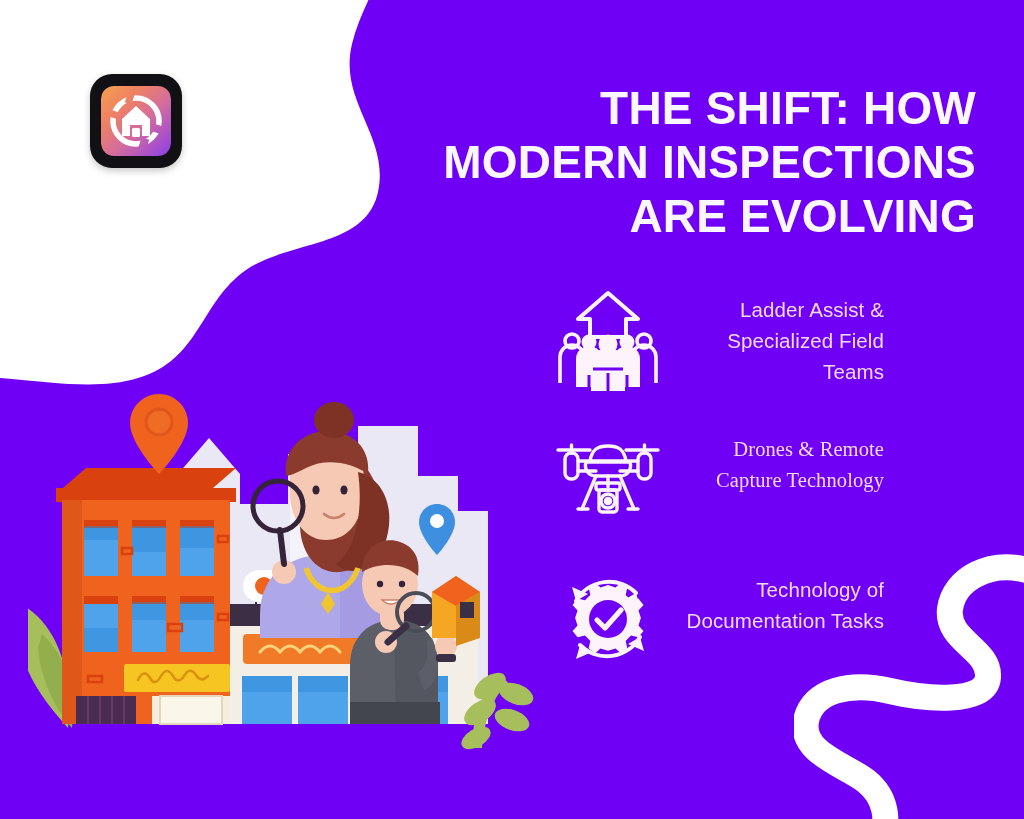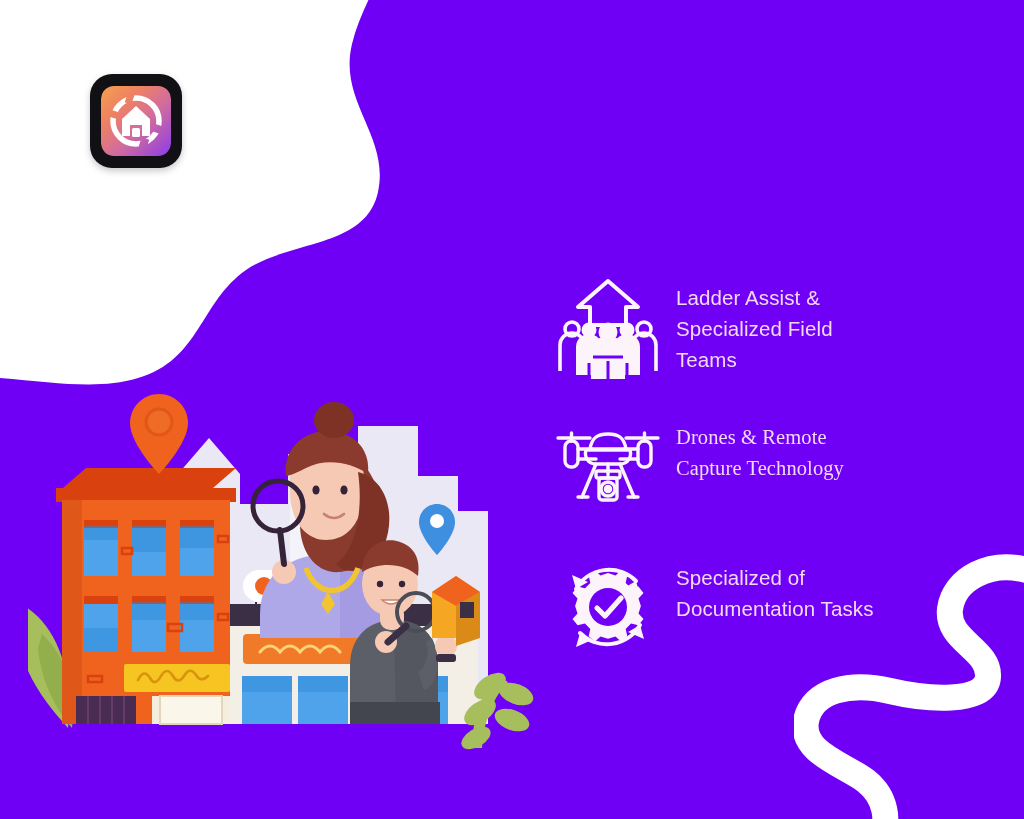--- a/index.html
+++ b/index.html
@@ -56,22 +56,23 @@
     font-weight:bold;
     font-size:46px;
     line-height:1.17;
     letter-spacing:.2px;
     text-transform:uppercase;
   }
 
   
   .features{
     position:absolute;
-    left:552px; top:272px;
+    left:552px; top:284px;
     width:430px;
+    text-align:right;
   }
   .feature-row{
     display:flex;
     align-items:flex-start;
     margin-bottom:28px;
     min-height:112px;
   }
   .feature-icon{
     flex:0 0 112px;
     width:112px; height:110px;
@@ -137,20 +138,25 @@
         <rect x="0" y="0" width="70" height="70" rx="13" fill="url(#lg)"></rect>
         <g mask="url(#ringmask)">
           <circle cx="35" cy="35" r="23" fill="none" stroke="#FFFFFF" stroke-width="5.5"></circle>
         </g>
         <path d="M35 20 L49 33 L49 50 L41 50 L41 39 L29 39 L29 50 L21 50 L21 33 Z" fill="#FFFFFF"></path>
         <rect x="31" y="42" width="8" height="9" rx="1.5" fill="#FFFFFF"></rect>
       </svg>
     </div>
   </div>
 
+  <h1 class="headline" style="color: rgb(251, 247, 255);">
+    <span>THE SHIFT: HOW</span><br>
+    <span>MODERN INSPECTIONS</span><br>
+    <span>ARE EVOLVING</span>
+  </h1>
 
   <div class="features">
 
     <div class="feature-row">
       <div class="feature-icon">
         <svg width="104" height="104" viewBox="0 0 104 104" xmlns="http://www.w3.org/2000/svg">
           <g fill="none" stroke="#FCF3FB" stroke-width="4" stroke-linejoin="round" stroke-linecap="round">
             <path d="M52 6 L82 32 L70 32 L70 50 L34 50 L34 32 L22 32 Z"></path>
           </g>
 
@@ -241,21 +247,21 @@
             <path d="M52 18
                      l7.5 2.4 5.5 -5.0 6.3 5.1 -1.6 7.4 5.3 5.3 7.4 -1.6 5.1 6.3 -5.0 5.5 2.4 7.5
                      -2.4 7.5 5.0 5.5 -5.1 6.3 -7.4 -1.6 -5.3 5.3 1.6 7.4 -6.3 5.1 -5.5 -5.0 -7.5 2.4
                      -7.5 -2.4 -5.5 5.0 -6.3 -5.1 1.6 -7.4 -5.3 -5.3 -7.4 1.6 -5.1 -6.3 5.0 -5.5 -2.4 -7.5
                      2.4 -7.5 -5.0 -5.5 5.1 -6.3 7.4 1.6 5.3 -5.3 -1.6 -7.4 6.3 -5.1 5.5 5.0 Z"></path>
           </g>
           <circle cx="52" cy="52" r="19" fill="#7000F5"></circle>
           <path d="M41 53 L49 61 L65 43" fill="none" stroke="#FCF3FB" stroke-width="5.2" stroke-linecap="round" stroke-linejoin="round"></path>
         </svg>
       </div>
-      <div class="feature-label" style="color: rgb(242, 217, 243);">Specialized of Documentation Tasks</div>
+      <div class="feature-label" style="color: rgb(242, 217, 243);">Technology of Documentation Tasks</div>
     </div>
   </div>
 
   <svg class="illustration" viewBox="0 0 520 400" xmlns="http://www.w3.org/2000/svg">
 
     <g fill="#EAE8F4">
       <rect x="150" y="98" width="62" height="250"></rect>
       <polygon points="150,98 181,62 212,98"></polygon>
       <rect x="212" y="128" width="48" height="220"></rect>
       <rect x="260" y="78" width="70" height="270"></rect>

